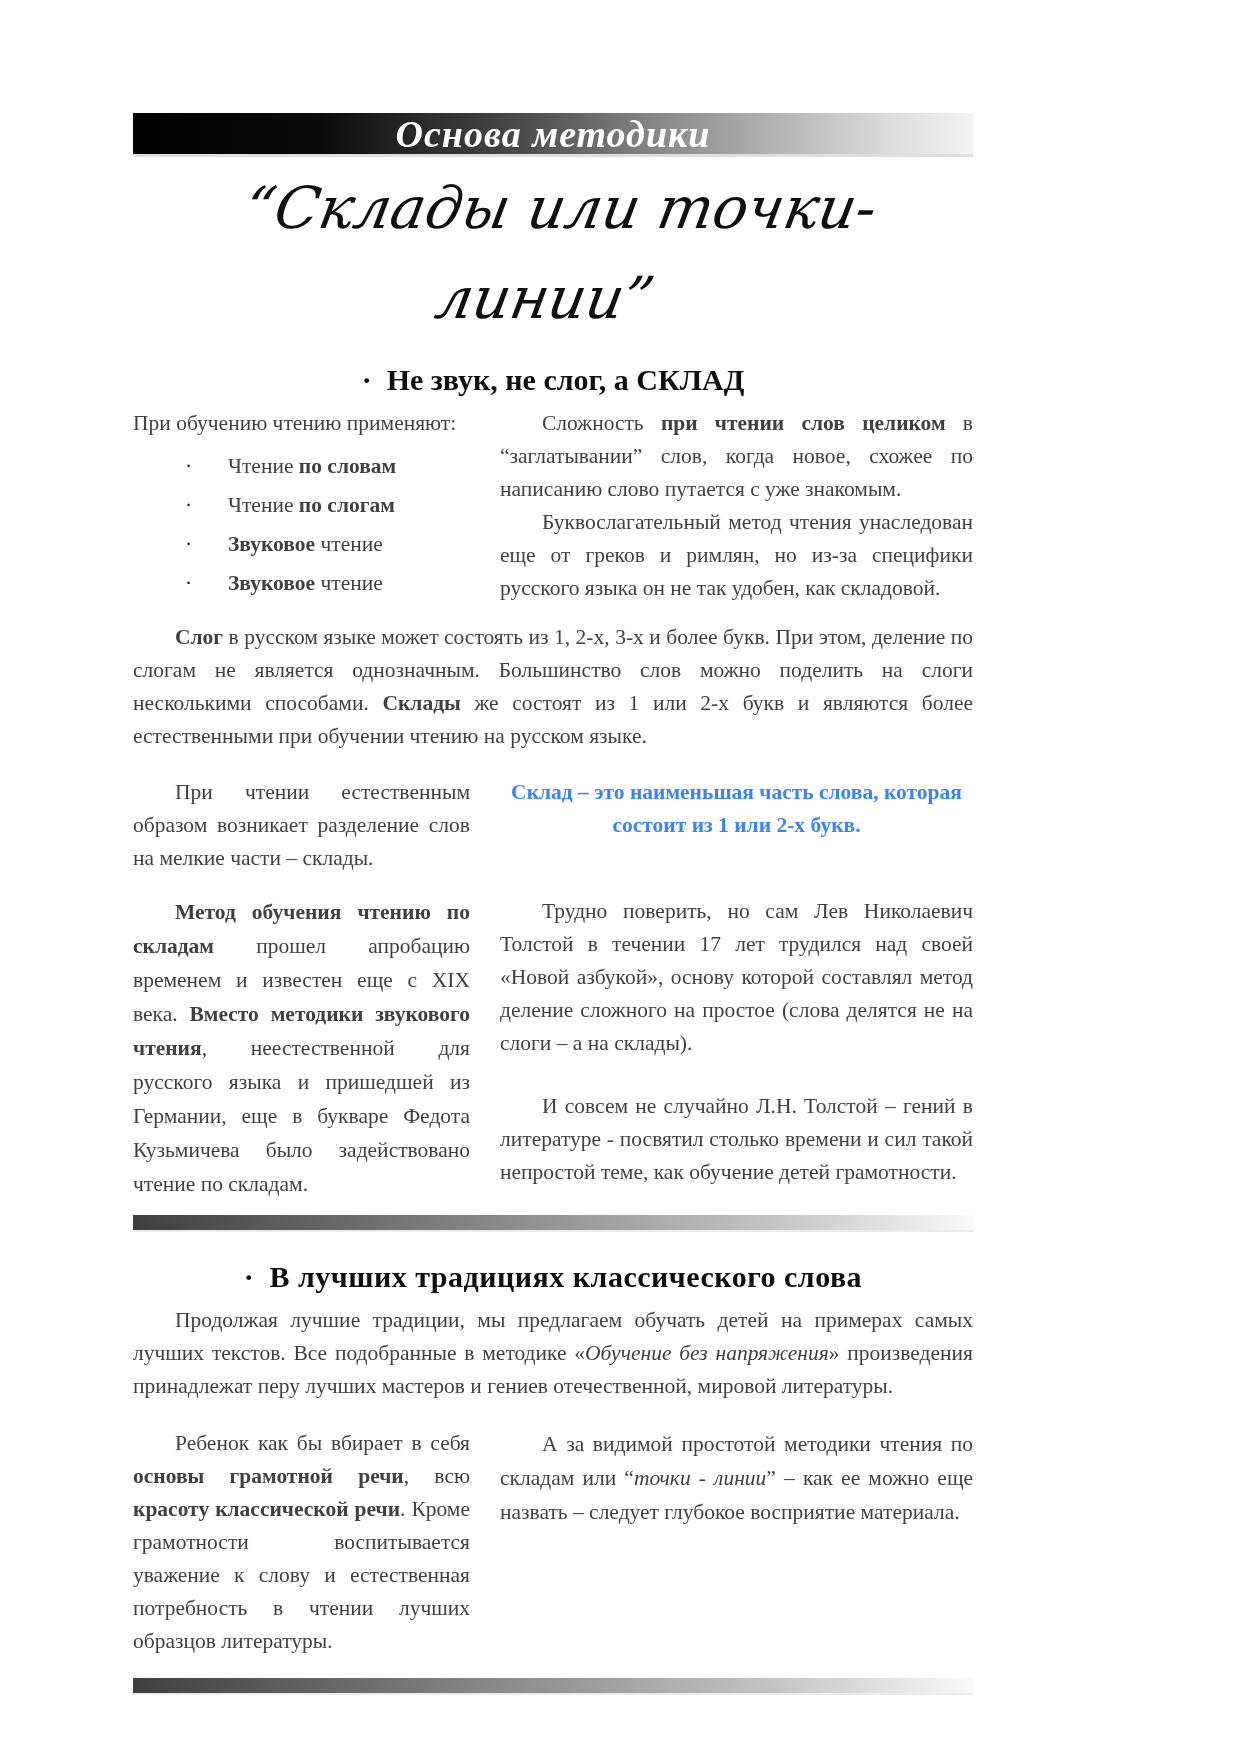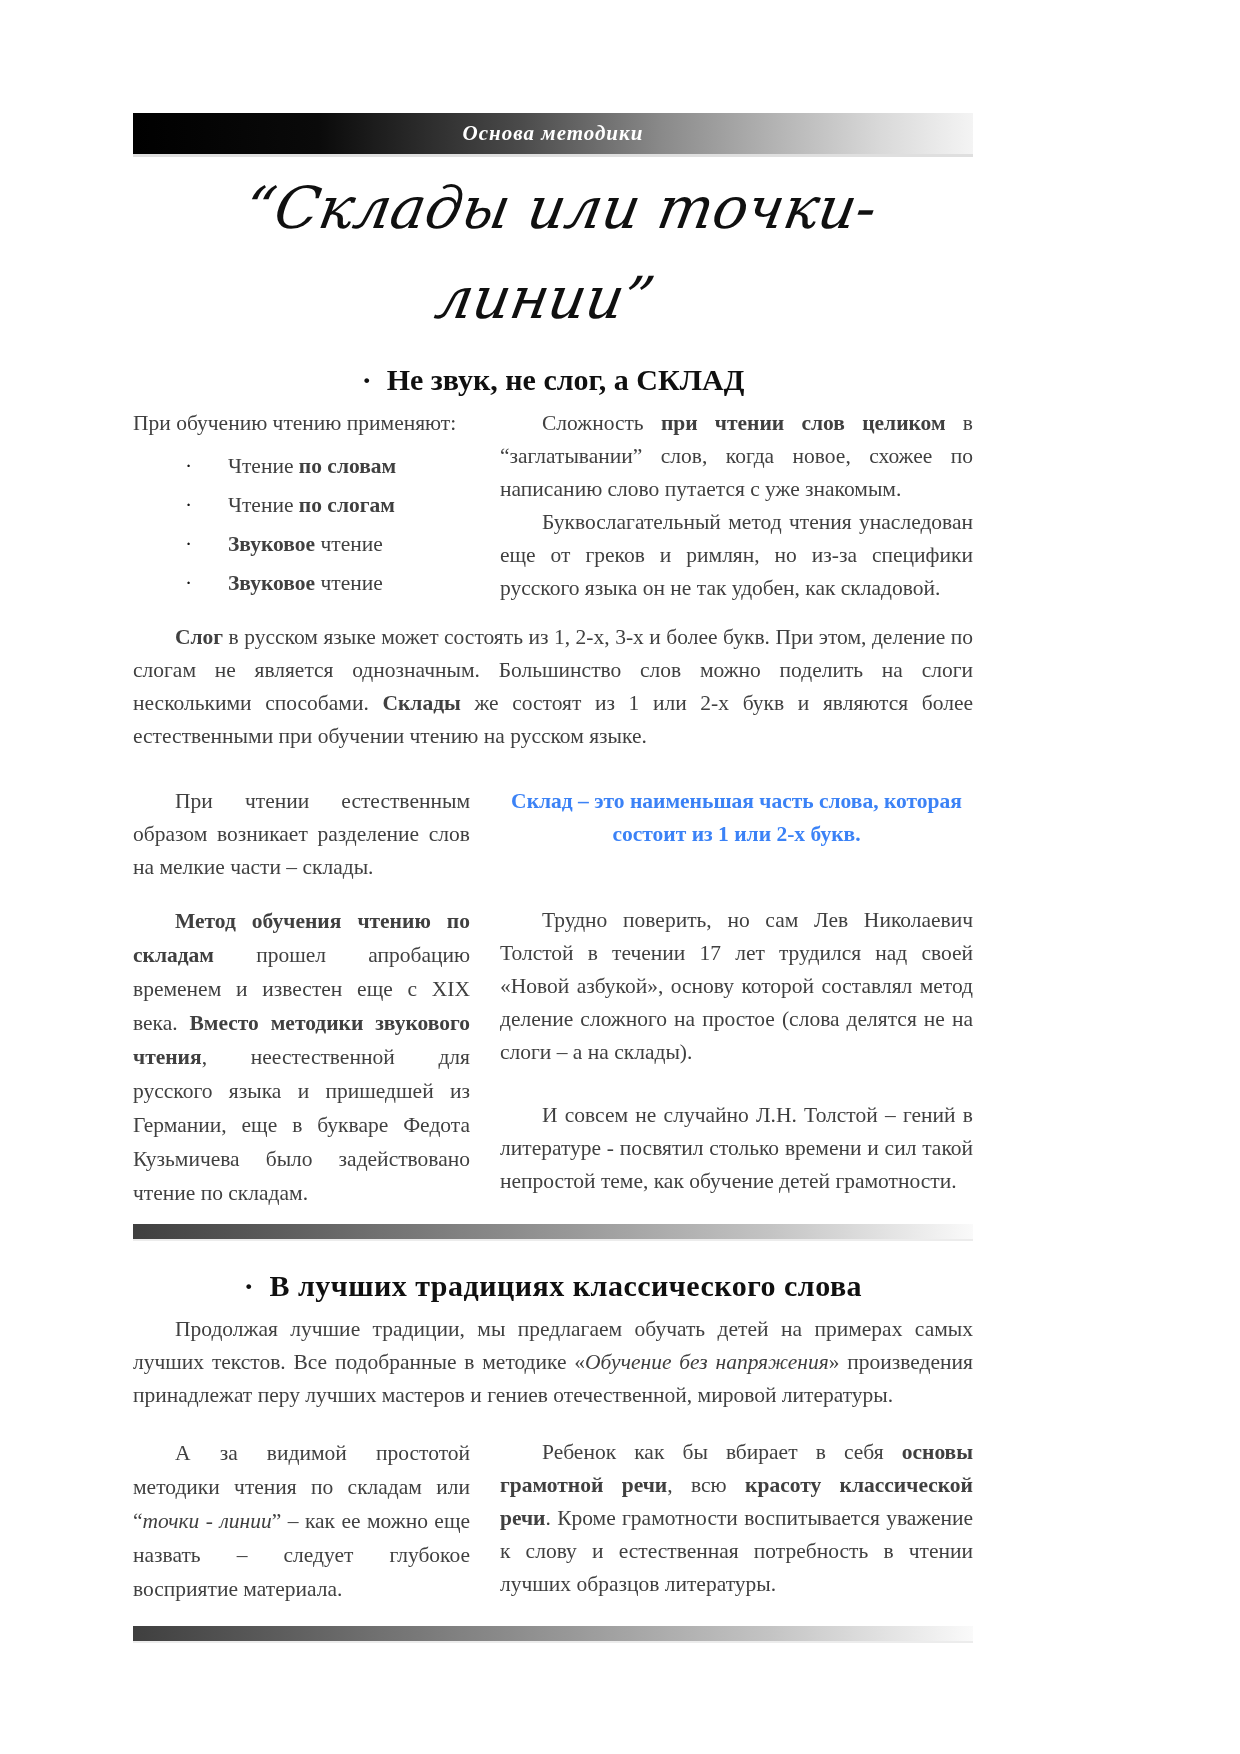--- a/index.html
+++ b/index.html
@@ -14,21 +14,21 @@
 
   
   .banner {
     margin-top:113px; height:44px;
     background:linear-gradient(90deg,#000 0%,#0a0a0a 22%,#4a4a4a 46%,#8a8a8a 63%,#b5b5b5 77%,#d9d9d9 89%,#f4f4f4 100%);
     border-bottom:3px solid #dfdfdf;
     display:flex; align-items:center; justify-content:center;
   }
   .banner-text {
     color:#ffffff; font-style:italic; font-weight:bold;
-    font-size:21px; letter-spacing:1px;
+    font-size:38px; letter-spacing:1px;
   }
 
   
   .script-title { margin-top:6px; text-align:center; }
   .script-title span {
     display:inline-block;
     font-family:"DejaVu Serif",serif;
     font-style:italic; font-size:58px; line-height:90px;
     transform:skewX(-10deg);
     letter-spacing:0px; color:#101010;
@@ -43,21 +43,21 @@
 
   
   p, .li-text { font-size:21.5px; line-height:33px; color:#404040; }
   .just { text-align:justify; }
   .ind  { text-indent:42px; }
   .lh-wide { line-height:34px; }
 
   
   .cols { display:grid; grid-template-columns:337px 473px; column-gap:30px; align-items:start; }
   .cols-1 { margin-top:12px; }
-  .cols-2 { margin-top:32px; }
+  .cols-2 { margin-top:23px; }
   .cols-3 { margin-top:20px; }
   .cols-4 { margin-top:24px; }
 
   
   .intro { text-indent:0; }
   .blist { margin-top:9px; padding-left:52px; }
   .blist-item { display:flex; margin-top:5px; }
   .li-bullet { width:43px; flex:0 0 43px; font-size:21.5px; line-height:34px; }
   .li-text { line-height:34px; }
 
@@ -151,23 +151,23 @@
     <div class="divider divider-1"></div>
 
     <div class="heading h3">
       <span class="h-bullet">·</span><span>В лучших традициях классического слова</span>
     </div>
 
     <p class="just ind p-traditions"><span>Продолжая лучшие традиции, мы предлагаем обучать детей на примерах самых лучших текстов.  Все подобранные в методике «</span><i>Обучение без напряжения</i><span>» произведения принадлежат перу лучших мастеров и гениев отечественной, мировой литературы.</span></p>
 
     <div class="cols cols-4">
       <div>
-        <p class="just ind lh-wide"><span>А за видимой простотой методики чтения по складам или “</span><i>точки - линии</i><span>” – как ее можно еще назвать – следует глубокое восприятие материала.</span></p>
+        <p class="just ind"><span>Ребенок как бы вбирает в себя </span><b>основы грамотной речи</b><span>, всю </span><b>красоту классической речи</b><span>. Кроме грамотности воспитывается уважение к слову и естественная потребность в чтении лучших образцов литературы.</span></p>
       </div>
       <div>
-        <p class="just ind"><span>Ребенок как бы вбирает в себя </span><b>основы грамотной речи</b><span>, всю </span><b>красоту классической речи</b><span>. Кроме грамотности воспитывается уважение к слову и естественная потребность в чтении лучших образцов литературы.</span></p>
+        <p class="just ind lh-wide"><span>А за видимой простотой методики чтения по складам или “</span><i>точки - линии</i><span>” – как ее можно еще назвать – следует глубокое восприятие материала.</span></p>
       </div>
     </div>
 
     <div class="divider divider-2"></div>
 
   </div>
 </div>
 
 </body></html>

